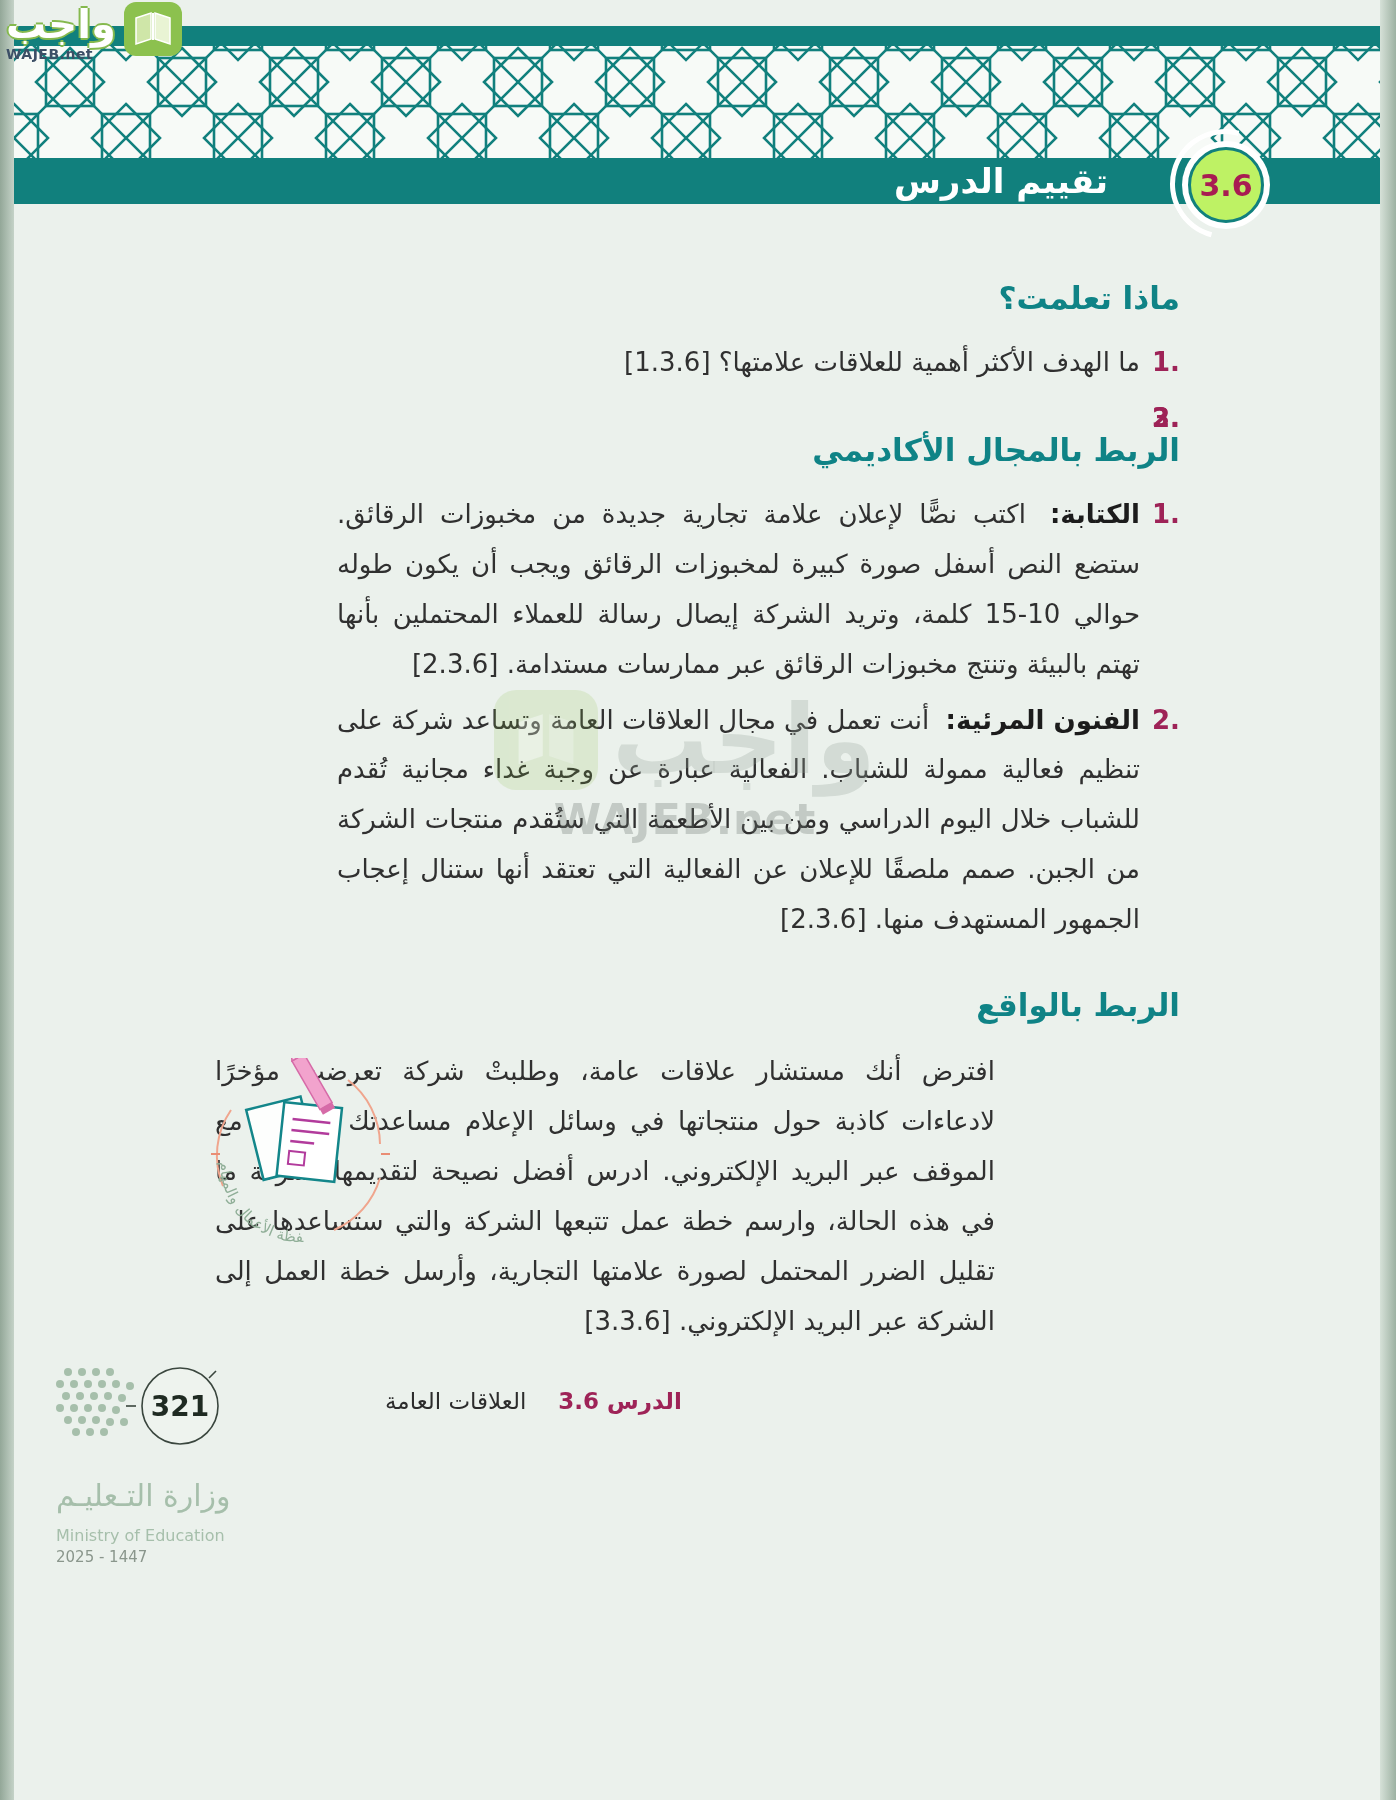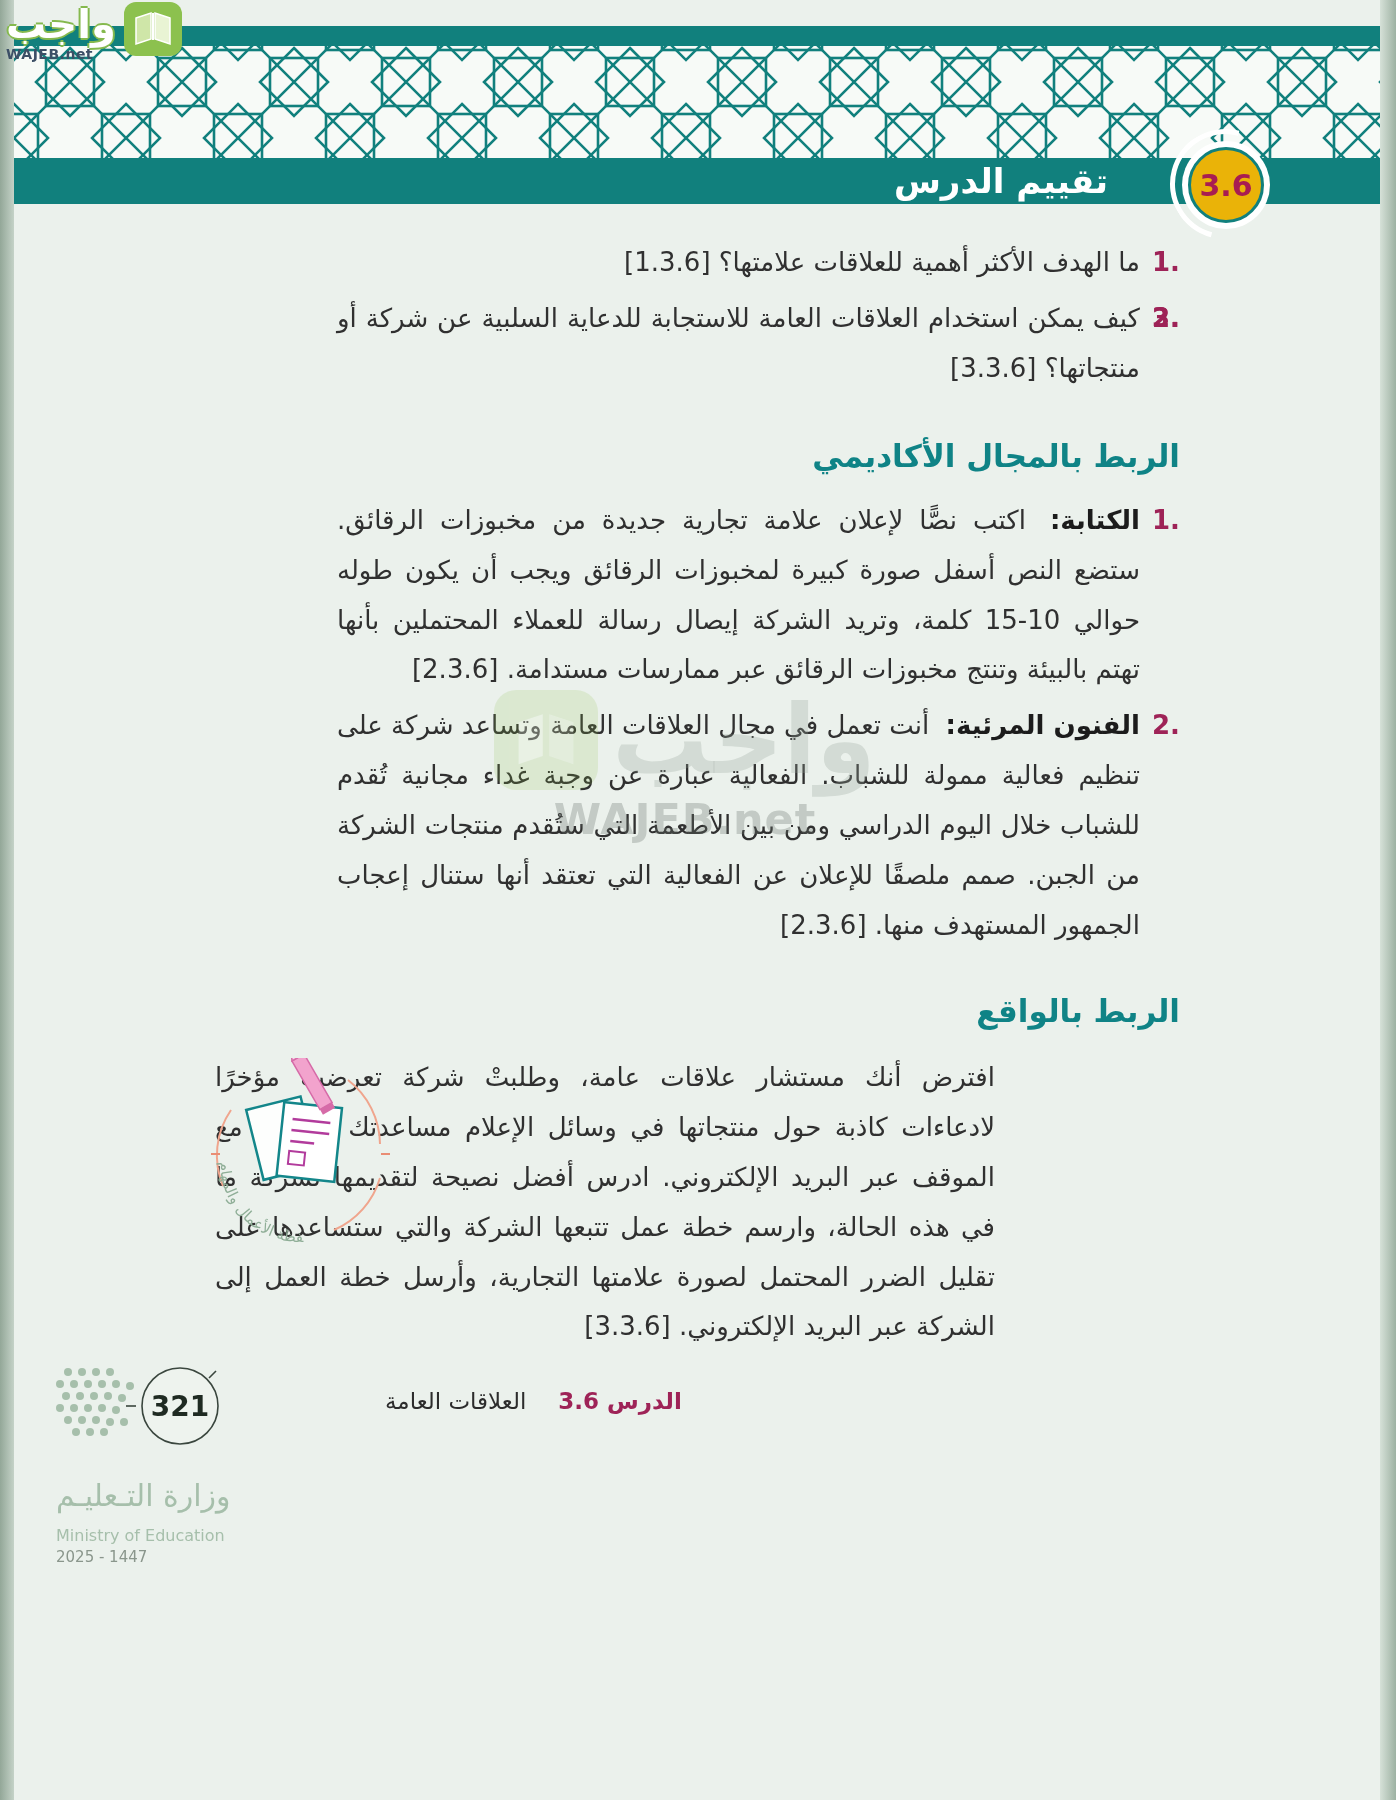--- a/index.html
+++ b/index.html
@@ -16,21 +16,21 @@
     background:linear-gradient(270deg,#9db1a2,#d6e1d8);z-index:8;}
 
   
   .pattern-band{position:absolute;left:14px;right:16px;top:26px;height:132px;background:#f7faf7;}
   .pattern-top{position:absolute;top:0;left:0;right:0;height:20px;background:#11807d;z-index:2;}
   .pattern-svg{position:absolute;left:0;top:0;width:100%;height:100%;}
   .title-band{position:absolute;left:14px;right:16px;top:158px;height:46px;background:#11807d;}
   .lesson-title{position:absolute;right:272px;top:50%;transform:translateY(-50%);
     color:#ffffff;font-size:34px;font-weight:bold;white-space:nowrap;}
   .lesson-circle{position:absolute;right:116px;top:-11px;width:70px;height:70px;
-    background:#eab308;border:3px solid #11807d;box-shadow:0 0 0 6px #ffffff;border-radius:50%;
+    background:#bef264;border:3px solid #11807d;box-shadow:0 0 0 6px #ffffff;border-radius:50%;
     display:flex;align-items:center;justify-content:center;
     color:#a81c52;font-size:30px;font-weight:bold;z-index:3;}
   .lesson-circle::before{content:"";position:absolute;width:100px;height:100px;left:-21px;top:-21px;
     border-radius:50%;border:5px solid transparent;border-left-color:#ffffff;border-top-color:#ffffff;
     transform:rotate(-30deg);}
 
   
   .wajeb-logo{position:absolute;left:6px;top:2px;display:flex;gap:8px;align-items:flex-start;z-index:9;}
   .wl-arabic{font-size:40px;line-height:1.1;font-weight:bold;color:#ffffff;
     text-shadow:-2px 0 #85b94e,2px 0 #85b94e,0 -2px #85b94e,0 2px #85b94e,1px 1px #85b94e;}
@@ -119,31 +119,31 @@
       <svg width="42" height="36" viewBox="0 0 42 36">
         <path d="M4,7 L19,2 L19,28 L4,33 Z" fill="#cfe6a8" stroke="#ffffff" stroke-width="1.5"></path>
         <path d="M38,7 L23,2 L23,28 L38,33 Z" fill="#e9f4d4" stroke="#ffffff" stroke-width="1.5"></path>
         <line x1="21" y1="2" x2="21" y2="29" stroke="#ffffff" stroke-width="2"></line>
       </svg>
     </div>
   </div>
 
   <div class="content">
 
+    <h2 class="section-heading h-what">ماذا تعلمت؟</h2>
     <ol class="qa-list">
       <li>
         <span class="num">1.</span>
         <span>ما الهدف الأكثر أهمية للعلاقات علامتها؟ [1.3.6]</span>
       </li>
       <li>
         <span class="num">2.</span>
       </li>
       <li>
         <span class="num">3.</span>
-        <span>كيف يمكن استخدام العلاقات العامة للاستجابة للدعاية السلبية عن شركة أو منتجاتها؟ [3.3.6]</span>
       </li>
     </ol>
 
     <h2 class="section-heading h-academic">الربط بالمجال الأكاديمي</h2>
     <ol class="qa-list">
       <li>
         <span class="num">1.</span>
         <span class="lead">الكتابة:</span>
         <span>اكتب نصًّا لإعلان علامة تجارية جديدة من مخبوزات الرقائق. ستضع النص أسفل صورة كبيرة لمخبوزات الرقائق ويجب أن يكون طوله حوالي 10-15 كلمة، وتريد الشركة إيصال رسالة للعملاء المحتملين بأنها تهتم بالبيئة وتنتج مخبوزات الرقائق عبر ممارسات مستدامة. [2.3.6]</span>
       </li>

